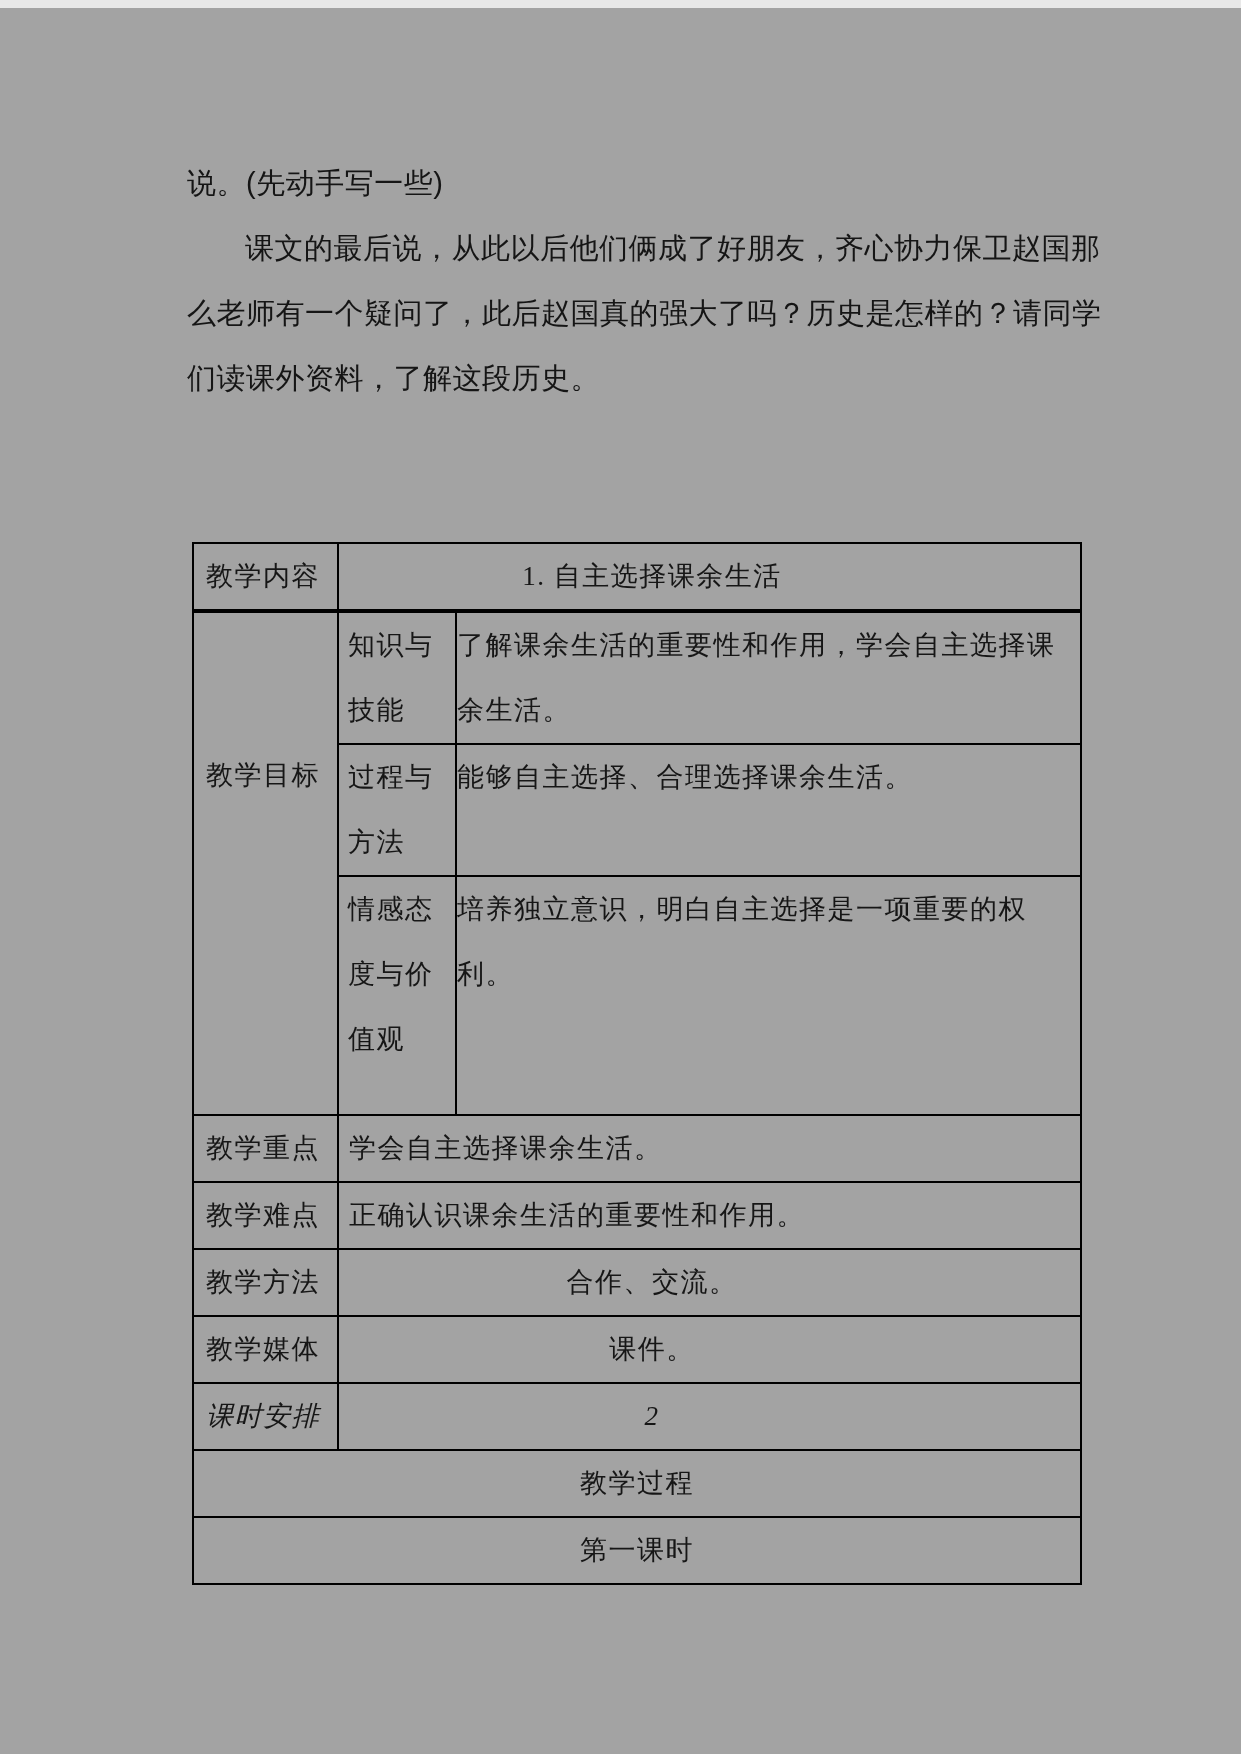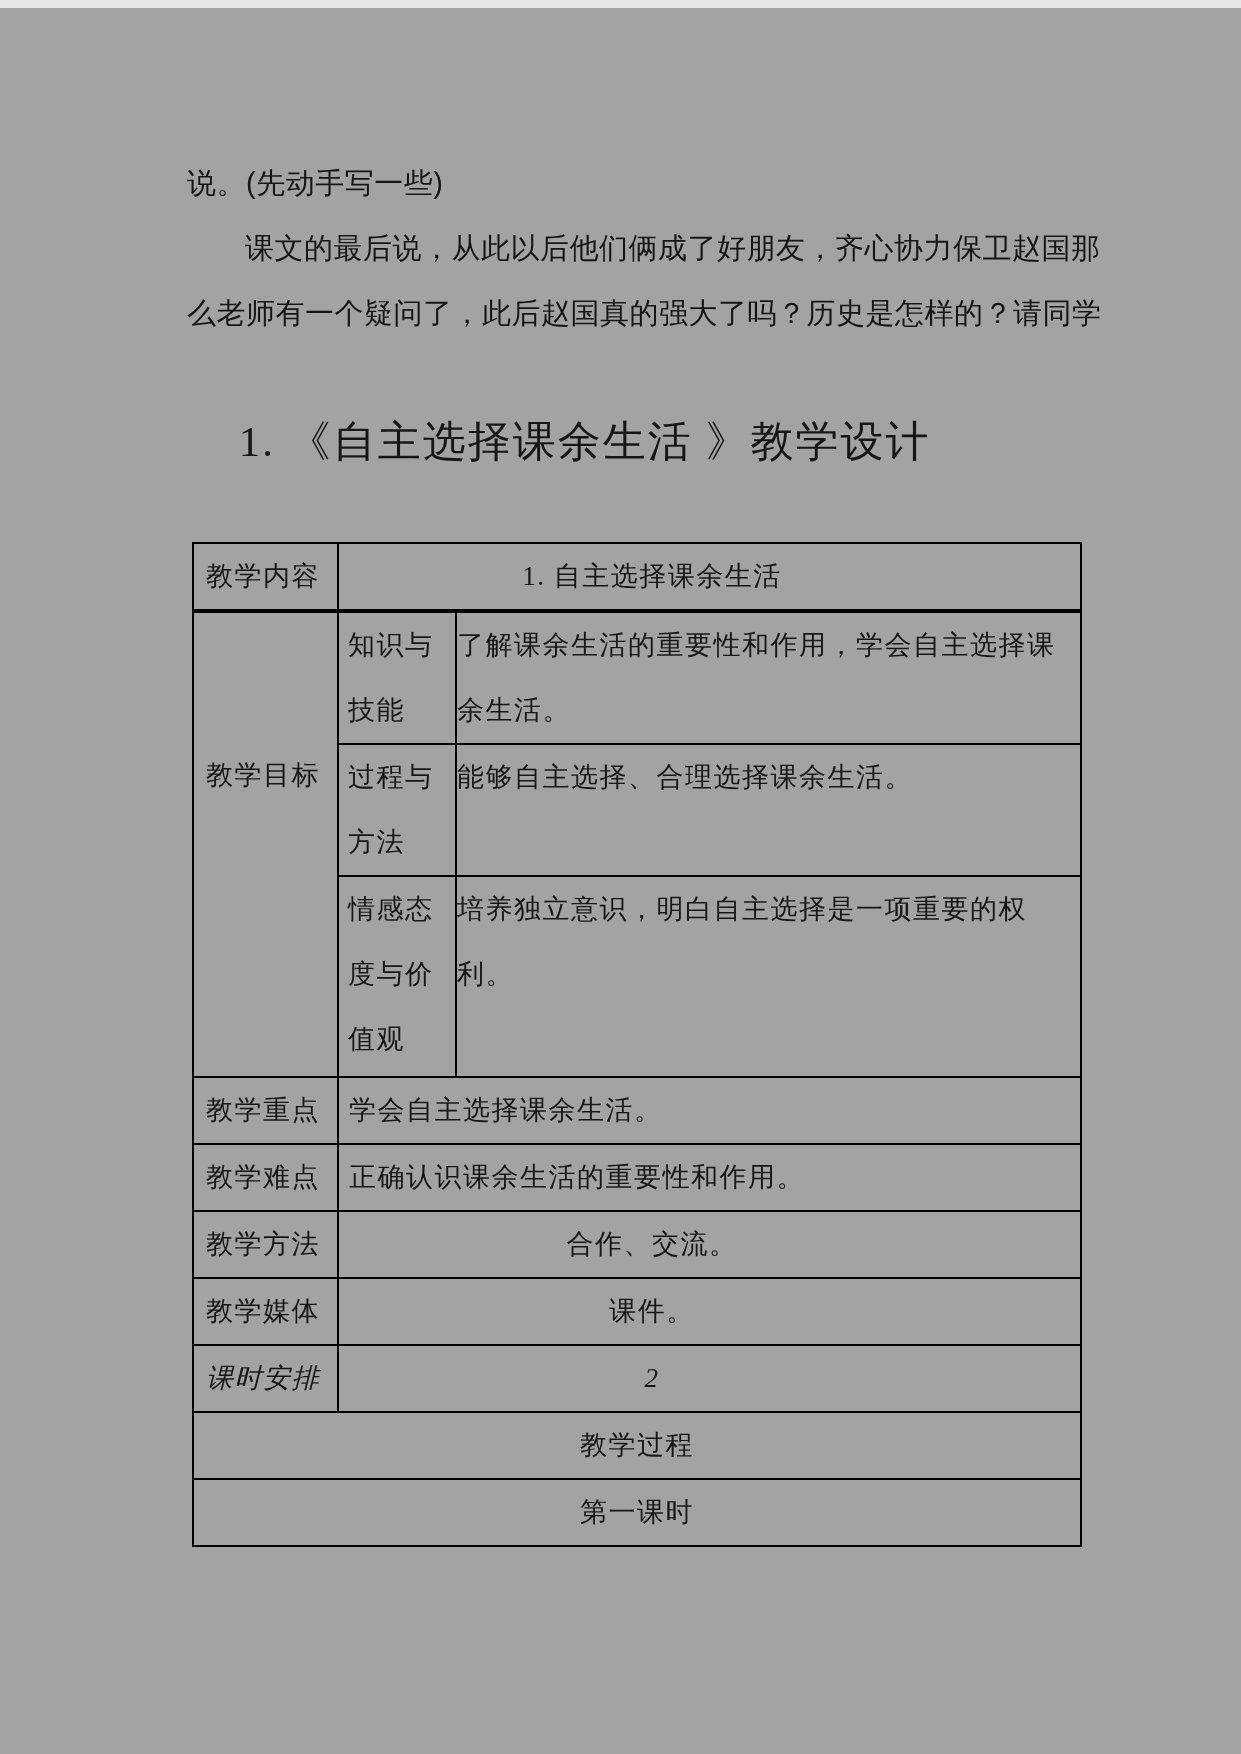--- a/index.html
+++ b/index.html
@@ -48,41 +48,41 @@
   .tbl .sublabel{ padding-left:9px; }
   .tbl .content { padding-right:6px; }
   .tbl .content div, .tbl .sublabel div { white-space:nowrap; }
   .tbl .val-left   { padding-left:10px; white-space:nowrap; }
   .tbl .val-center { text-align:center; padding-right:115px; white-space:nowrap; }
   .tbl .full-center{ text-align:center; white-space:nowrap; }
 
   tr.r1  { height:60px; }
   tr.r2  { height:131px; }
   tr.r3  { height:130px; }
-  tr.r4  { height:201px; }
+  tr.r4  { height:239px; }
   tr.r5  { height:64px; }
   tr.r6  { height:67px; }
   tr.r7  { height:64px; }
   tr.r8  { height:60px; }
   tr.r9  { height:64px;font-style:italic; }
   tr.r10 { height:66px; }
   tr.r11 { height:65px; }
 </style>
 </head>
 <body>
 
 <div id="page">
 
   <div class="para">
     <div class="pline">说。(先动手写一些)</div>
     <div class="pline indent">课文的最后说，从此以后他们俩成了好朋友，齐心协力保卫赵国那</div>
     <div class="pline">么老师有一个疑问了，此后赵国真的强大了吗？历史是怎样的？请同学</div>
+    <div class="pline">们读课外资料，了解这段历史。</div>
   </div>
 
-  <h1 class="title">1. 《自主选择课余生活 》教学设计</h1>
 
   <table class="tbl">
     <colgroup>
         <col class="c1">
         <col class="c2">
         <col class="c3">
       </colgroup>
 
     <tbody>
         <tr class="r1">

